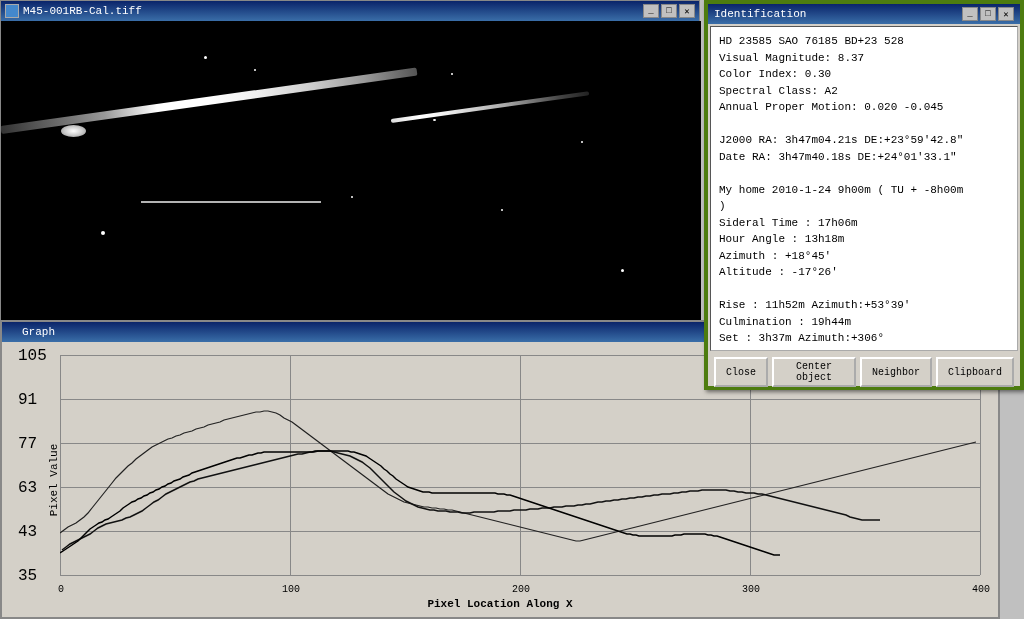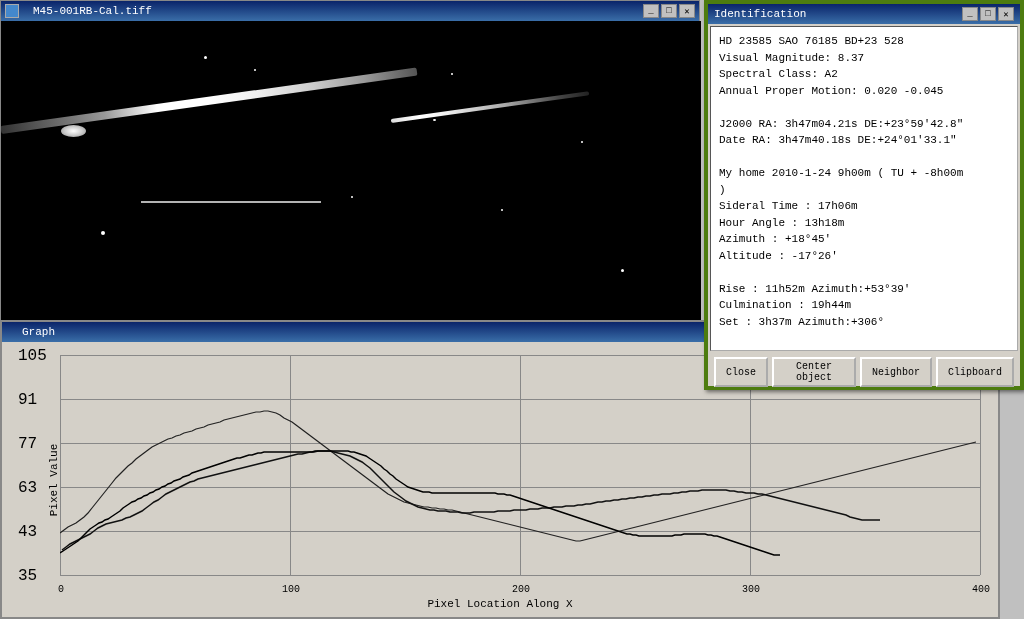--- a/index.html
+++ b/index.html
@@ -28,21 +28,21 @@
       padding: 2px 4px;
       height: 20px;
       display: flex;
       align-items: center;
       justify-content: space-between;
       font-size: 11px;
     }
     .titlebar-left {
       display: flex;
       align-items: center;
-      gap: 14px;
+      gap: 4px;
     }
     .title-icon {
       width: 14px; height: 14px;
       background: #4488cc;
       border: 1px solid #aaa;
     }
     .titlebar-controls {
       display: flex;
       gap: 2px;
     }
@@ -154,20 +154,21 @@
       color: #000;
       white-space: nowrap;
     }
     .axis-title-x {
       position: absolute;
       bottom: 2px;
       left: 50%;
       transform: translateX(-50%);
       font-size: 11px;
       color: #000;
+      font-weight: bold;
     }
 
     
     .id-window {
       position: absolute;
       right: 0; top: 0;
       width: 320px;
       height: 390px;
       background: #d4d0c8;
       border: 4px solid #4d7c0f;
@@ -326,20 +327,21 @@
     <span>Identification</span>
     <div class="titlebar-controls">
       <div class="wm-btn">_</div>
       <div class="wm-btn">□</div>
       <div class="wm-btn">✕</div>
     </div>
   </div>
   <div class="id-content">
     <div>HD 23585  SAO 76185  BD+23   528</div>
     <div>Visual Magnitude:  8.37</div>
+    <div>Color Index:  0.30</div>
     <div>Spectral Class: A2</div>
     <div>Annual Proper Motion:  0.020  -0.045</div>
     <div>&nbsp;</div>
     <div>J2000 RA:   3h47m04.21s   DE:+23°59'42.8"</div>
     <div>Date  RA:   3h47m40.18s   DE:+24°01'33.1"</div>
     <div>&nbsp;</div>
     <div>My home 2010-1-24    9h00m  ( TU +  -8h00m</div>
     <div>)</div>
     <div>Sideral Time    :  17h06m</div>
     <div>Hour Angle      :  13h18m</div>

